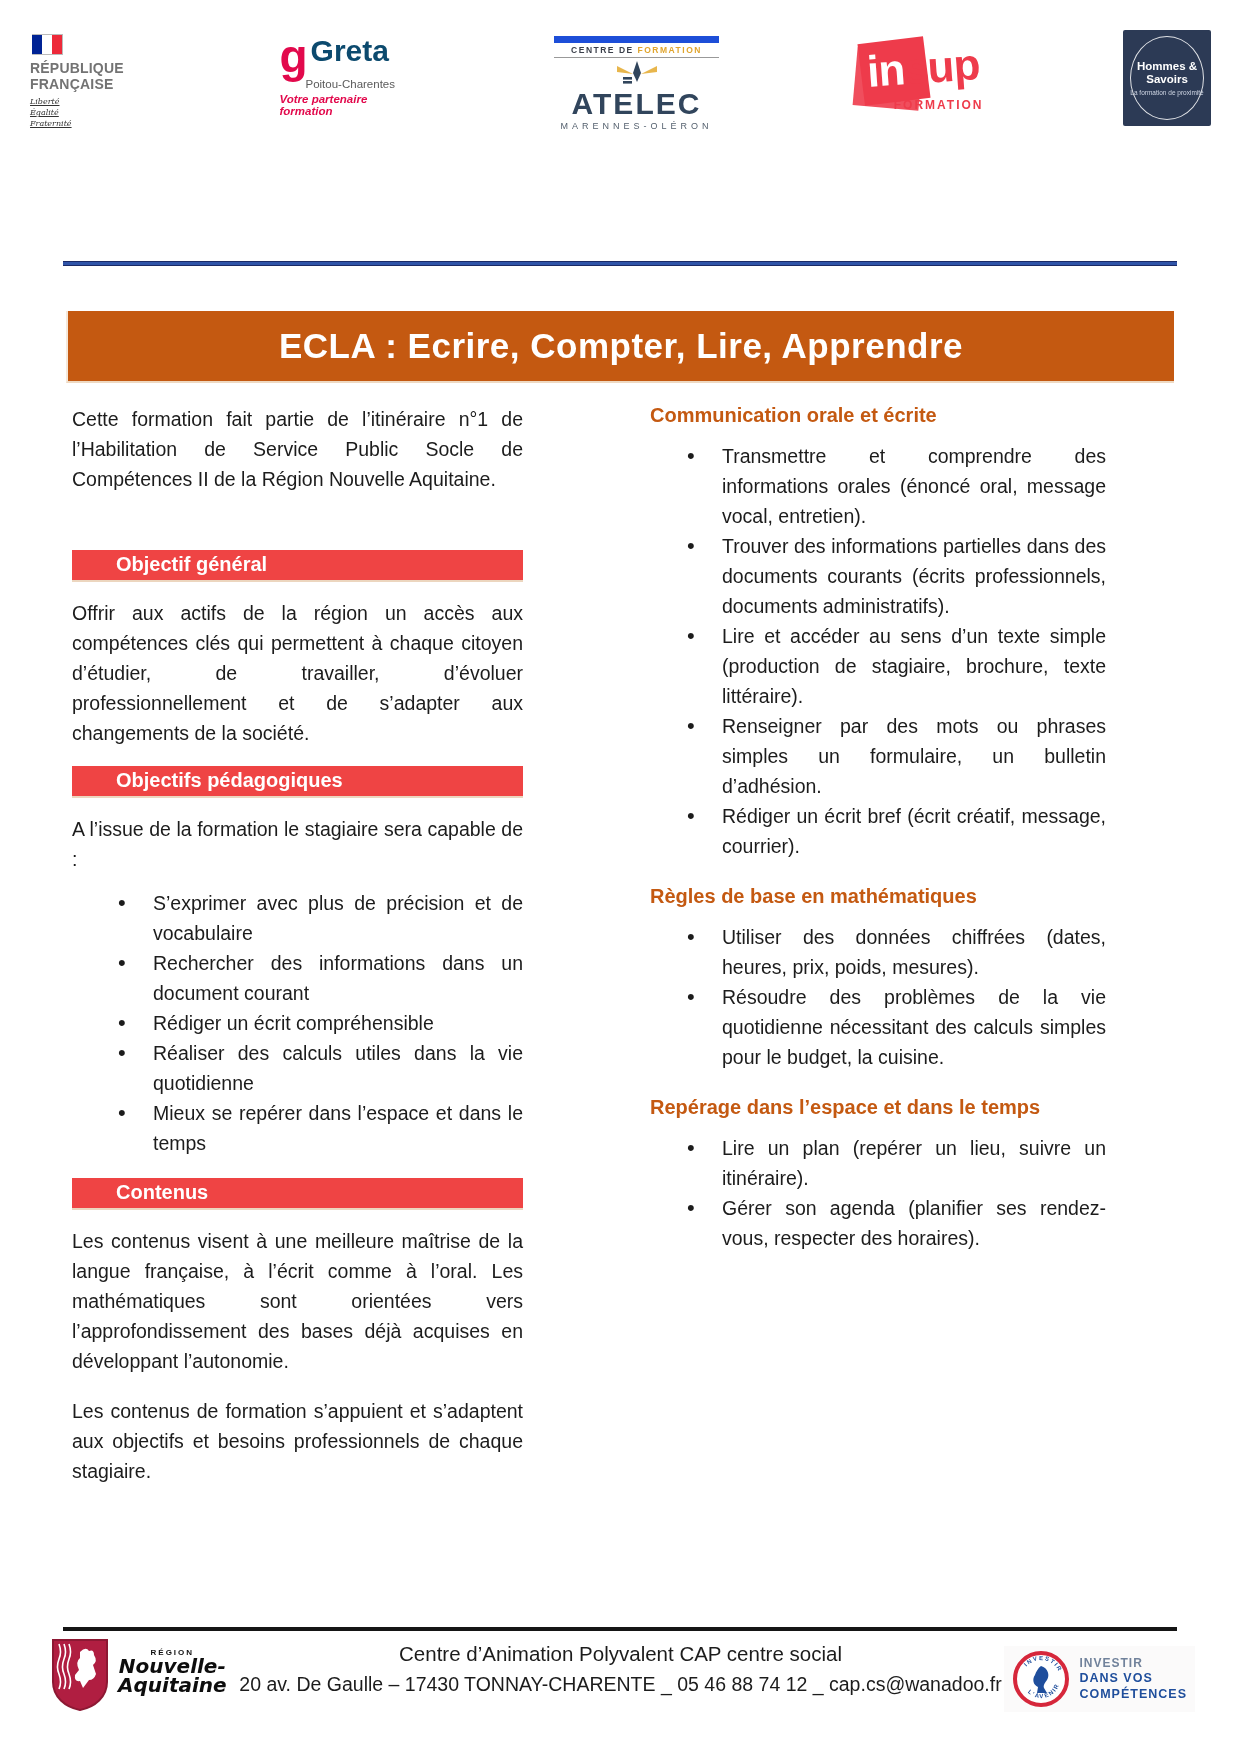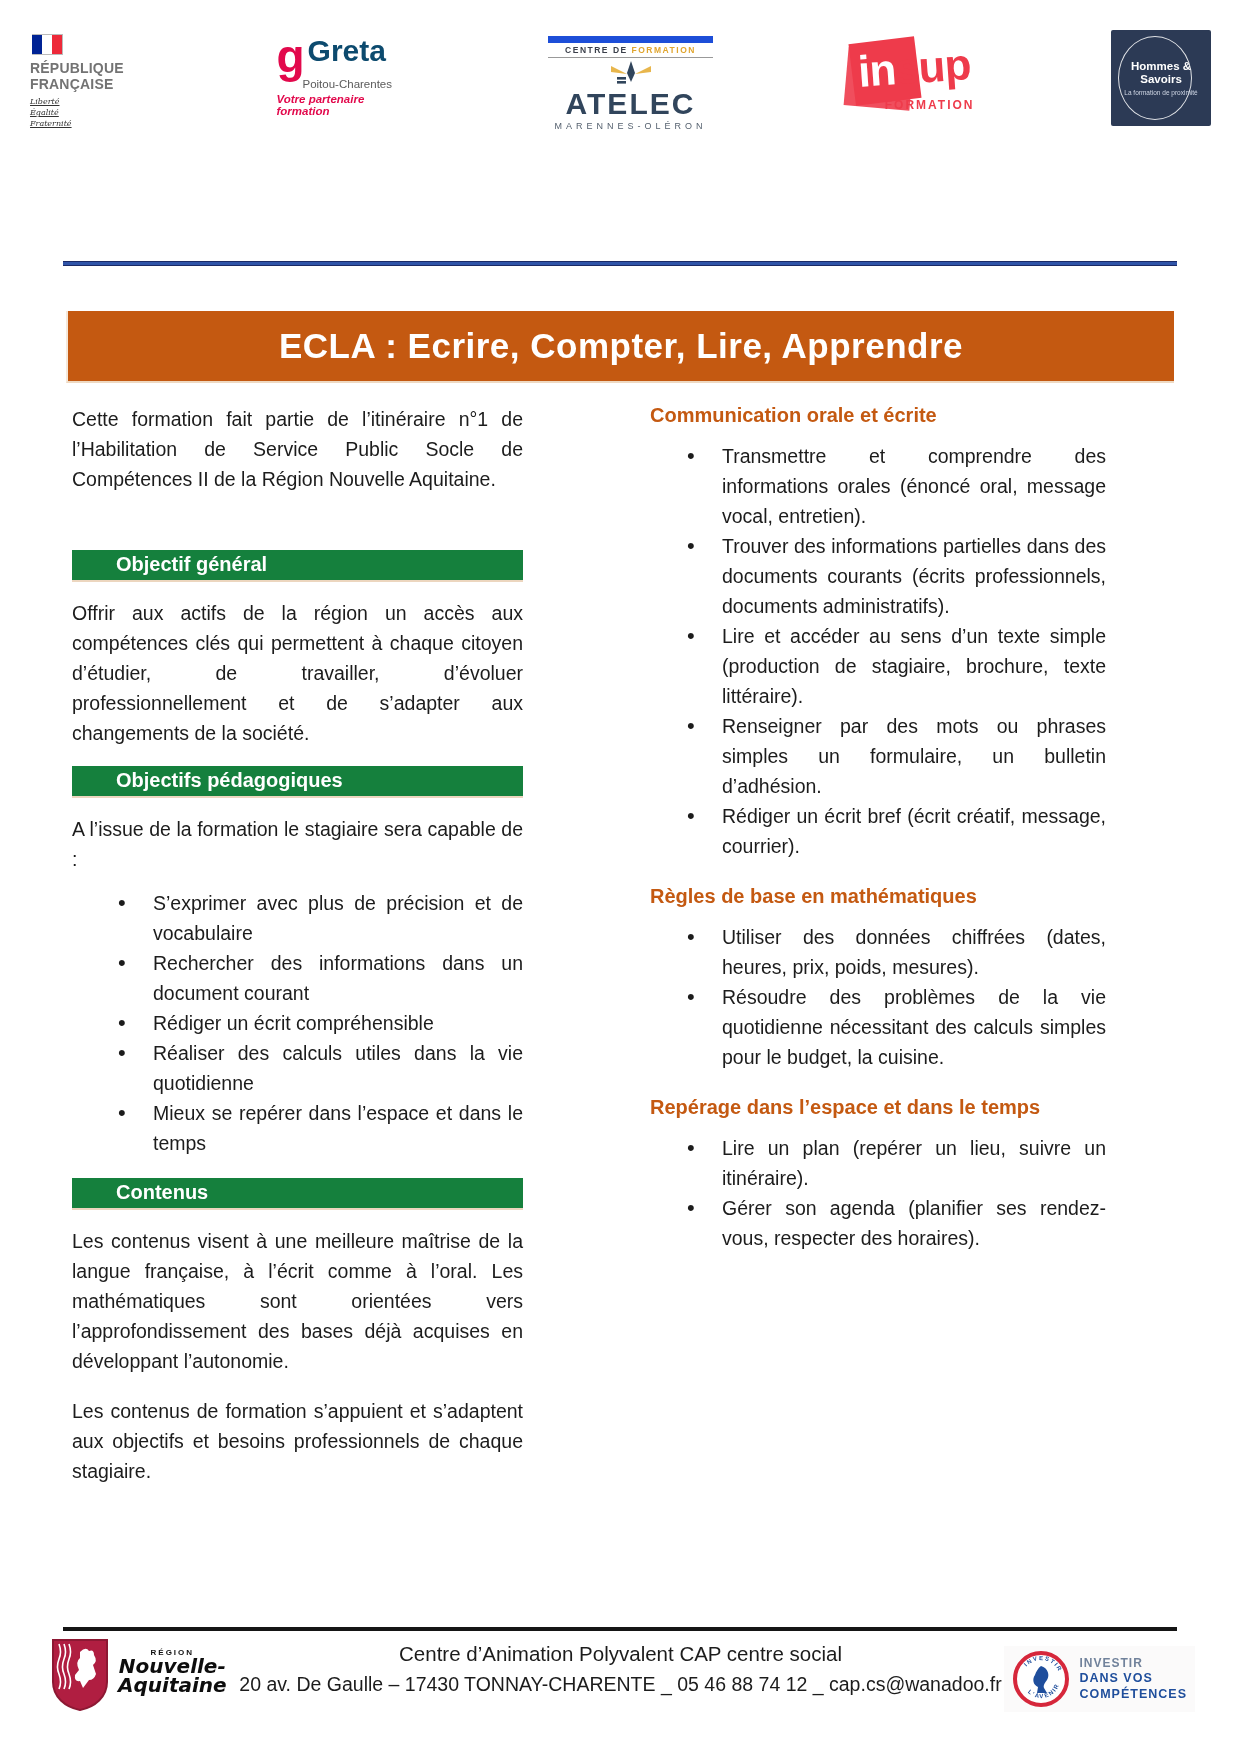--- a/index.html
+++ b/index.html
@@ -34,21 +34,21 @@
   .atelec-loc{font-size:9px;letter-spacing:4px;color:#55616f;margin-top:1px;}
   .pen-icon{display:block;margin:2px auto 0;}
   .logo-insup{margin-top:18px;width:125px;height:80px;position:relative;}
   .insup-square{position:absolute;left:2px;top:2px;width:66px;height:62px;background:#EE3B4B;transform:rotate(-7deg);}
   .insup-square2{position:absolute;left:-4px;top:12px;width:66px;height:58px;background:#EE3B4B;transform:rotate(5deg);opacity:.9;}
   .insup-word{position:absolute;left:8px;top:8px;font-size:44px;font-weight:800;letter-spacing:-1px;
               transform:rotate(-4deg);line-height:1;}
   .insup-word .wh{color:#fff;}
   .insup-word .rd{color:#EE3B4B;}
   .insup-sub{position:absolute;right:0;bottom:6px;font-size:12px;letter-spacing:2px;color:#EE3B4B;font-weight:600;}
-  .logo-hs{margin-top:10px;width:100px;height:96px;background:#2C3A55;border-radius:2px;
+  .logo-hs{margin-top:10px;width:88px;height:96px;background:#2C3A55;border-radius:2px;
            display:flex;flex-direction:column;align-items:center;justify-content:center;position:relative;}
   .hs-circle{position:absolute;left:7px;top:6px;width:72px;height:82px;border:1px solid rgba(255,255,255,.85);border-radius:50%;}
   .hs-name{color:#fff;font-weight:700;font-size:11.5px;text-align:center;line-height:1.1;z-index:1;}
   .hs-sub{color:#cfd6e4;font-size:6.5px;margin-top:3px;z-index:1;}
 
   
   .doc-title{position:absolute;top:142px;left:0;right:0;text-align:center;color:#C45911;font-weight:700;}
   .doc-title .t1{font-size:30px;line-height:46px;}
   .doc-title .t2{font-size:30px;line-height:46px;}
   .title-rule{position:absolute;top:261px;left:63px;right:64px;height:5px;
@@ -58,21 +58,21 @@
   .banner{position:absolute;top:311px;left:66px;right:67px;height:70px;background:#C45911;
           border-bottom:2px solid #eed9c2;border-left:2px solid #f5e8da;
           display:flex;align-items:center;justify-content:center;
           color:#fff;font-size:35px;font-weight:700;letter-spacing:.5px;}
 
   
   .col-left{position:absolute;top:404px;left:72px;width:451px;}
   .col-right{position:absolute;top:404px;left:650px;width:456px;}
   .p{font-size:19.5px;line-height:30px;text-align:justify;margin:0;}
   .intro{margin-bottom:56px;}
-  .bar{background:#15803d;border-bottom:2px solid #ecd6bf;color:#fff;font-size:20px;font-weight:700;
+  .bar{background:#ef4444;border-bottom:2px solid #ecd6bf;color:#fff;font-size:20px;font-weight:700;
        padding:3px 10px 4px 44px;margin:0 0 16px;}
   .bar.mt1{margin-top:18px;}
   .bar.mt2{margin-top:20px;}
   .lead{margin:0 0 8px;}
   ul.blist{list-style:none;margin:14px 0 0;padding:0;}
   ul.blist li{position:relative;font-size:19.5px;line-height:30px;text-align:justify;padding-left:81px;margin:0;}
   ul.blist li::before{content:"\2022";position:absolute;left:46px;top:0;font-size:22px;}
   .col-right ul.blist li{padding-left:72px;}
   .col-right ul.blist li::before{left:37px;}
   .orange-h{color:#C45911;font-size:20px;font-weight:700;margin:0 0 2px;}

